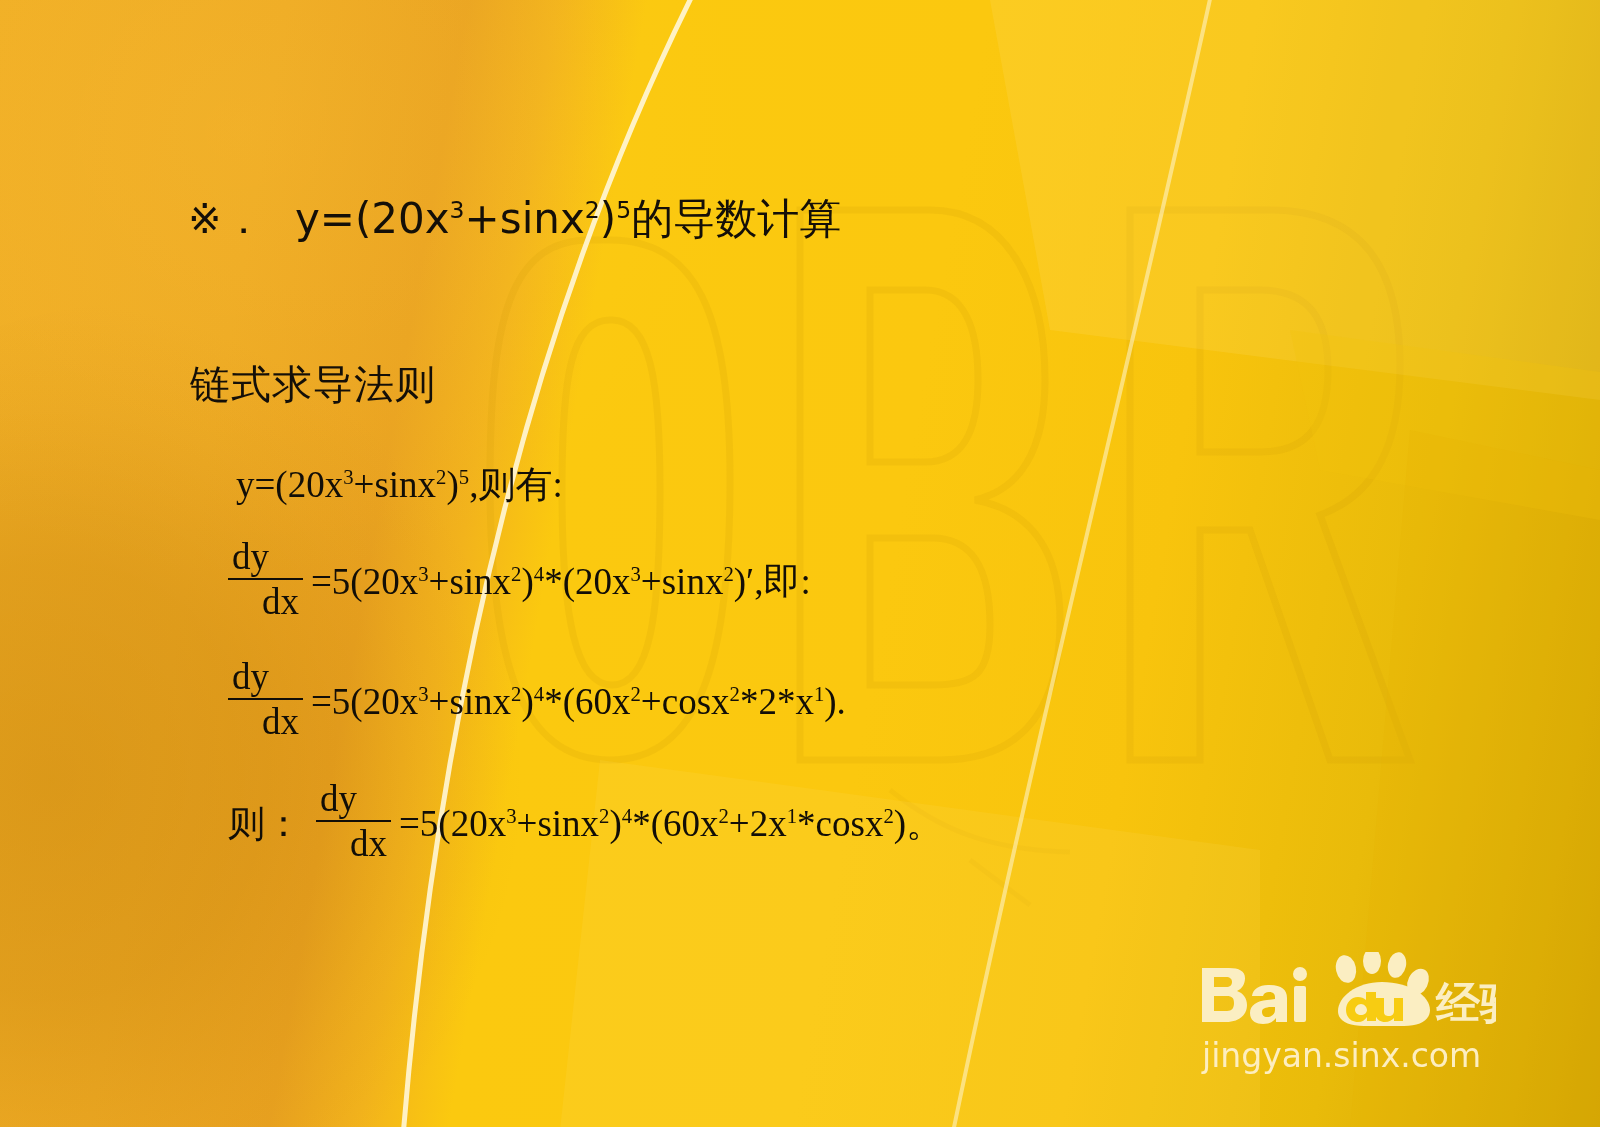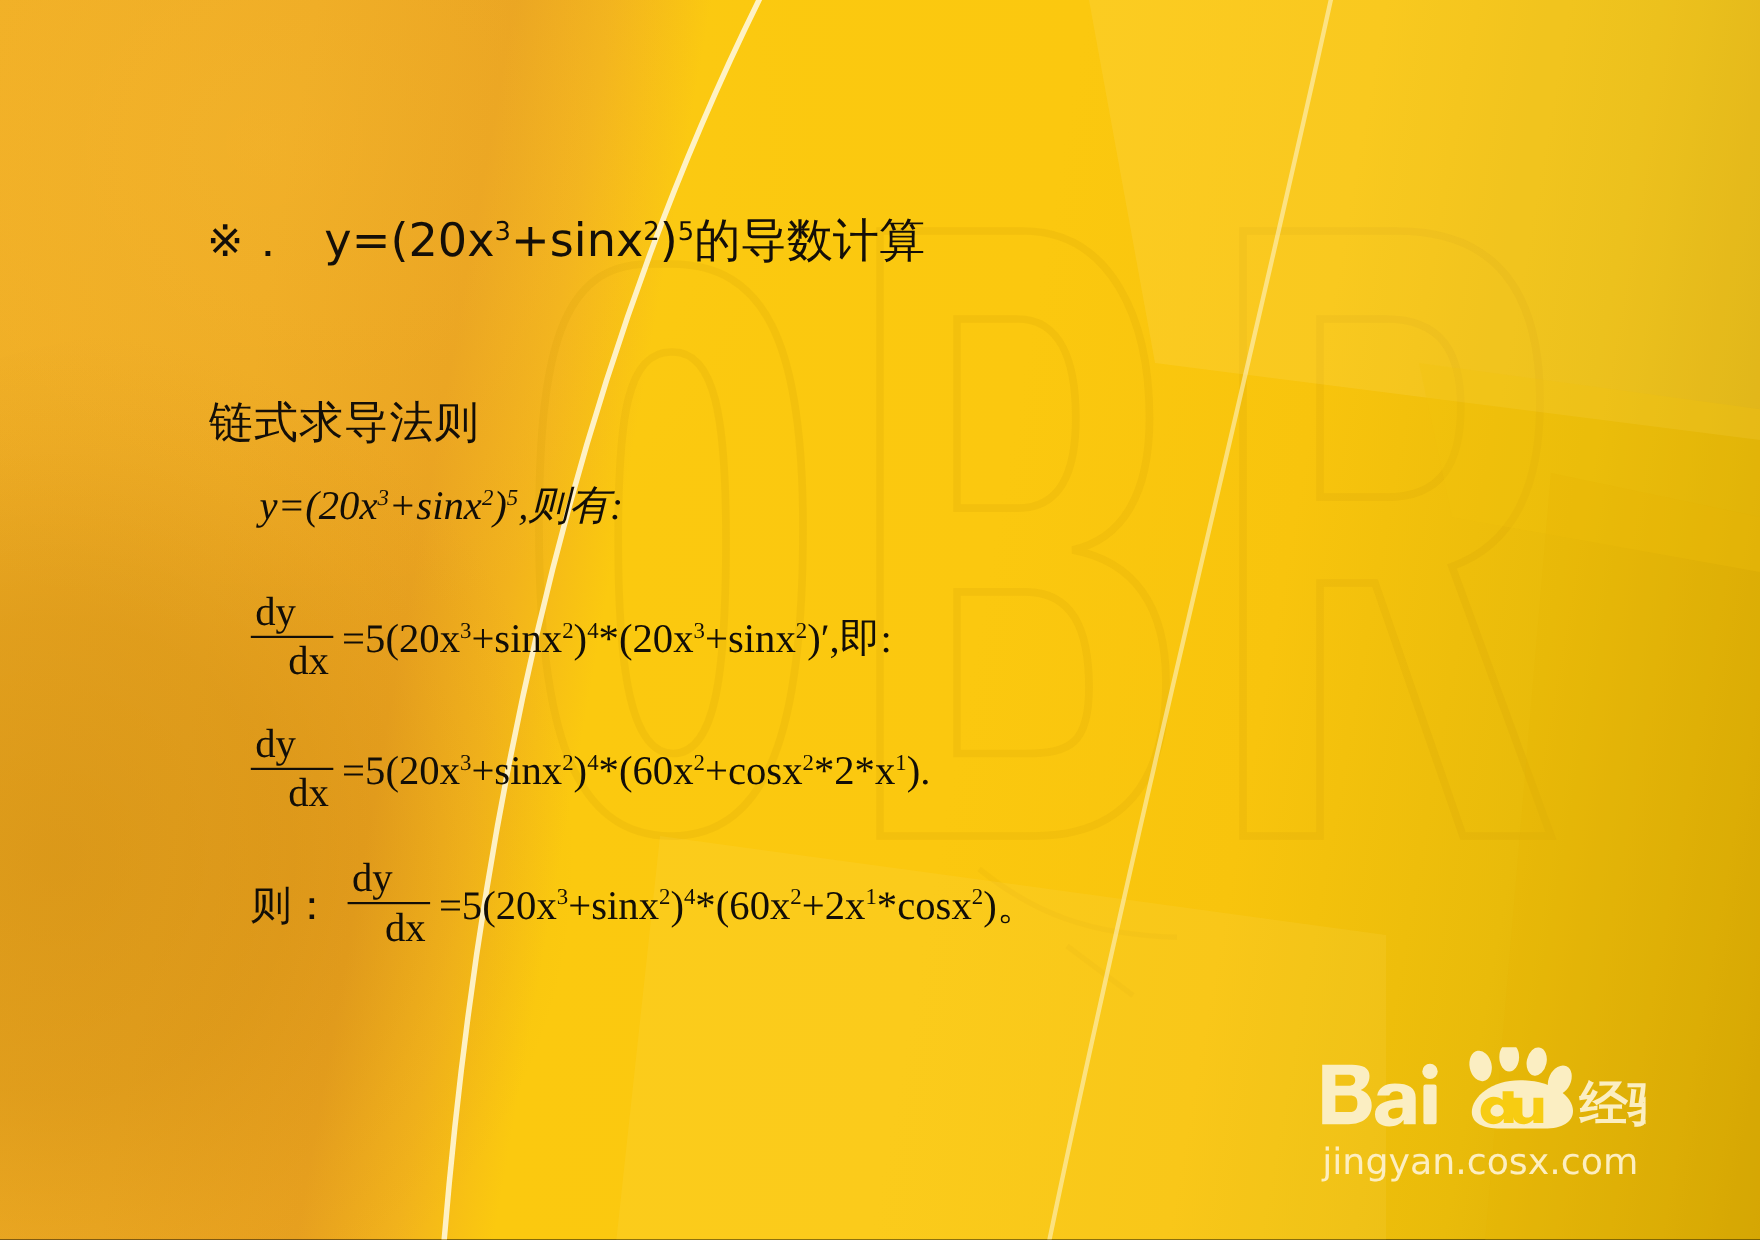--- a/index.html
+++ b/index.html
@@ -119,21 +119,21 @@
   }
 
   .eq {
     position: absolute;
     font-family: "Liberation Serif", "DejaVu Serif", serif;
     font-size: 37px;
     line-height: 1;
     white-space: nowrap;
     color: #120e07;
   }
-  .eq1 { left: 236px; top: 442px; font-style: italic; }
+  .eq1 { left: 236px; top: 466px; }
   .eq2 { left: 228px; top: 540px; }
   .eq3 { left: 228px; top: 660px; }
   .eq4 { left: 228px; top: 782px; }
 
   sup, .sup {
     font-size: 0.56em;
     vertical-align: super;
     line-height: 0;
   }
 
@@ -291,17 +291,17 @@
                      M165 52 C168 52 171 55 171 58 C171 61 168 63 165 63 C162 63 159 61 159 58 C159 55 162 52 165 52 Z"></path>
             <path d="M188 46 L188 60 C188 63 190 64 193 64 C196 64 198 62 198 59 L198 46 L207 46 L207 69 L198 69 L198 66
                      C196 68 193 70 189 70 C183 70 179 66 179 60 L179 46 Z"></path>
           </g>
 
           <g fill="#fbeec2" font-family="'DejaVu Sans', sans-serif" font-size="44" font-weight="bold">
             <text x="240" y="66">经验</text>
           </g>
         </svg>
       </div>
-      <div class="baidu-url">jingyan.cosx.com</div>
+      <div class="baidu-url">jingyan.sinx.com</div>
     </div>
 
   </div>
 </div>
 
 </body></html>

